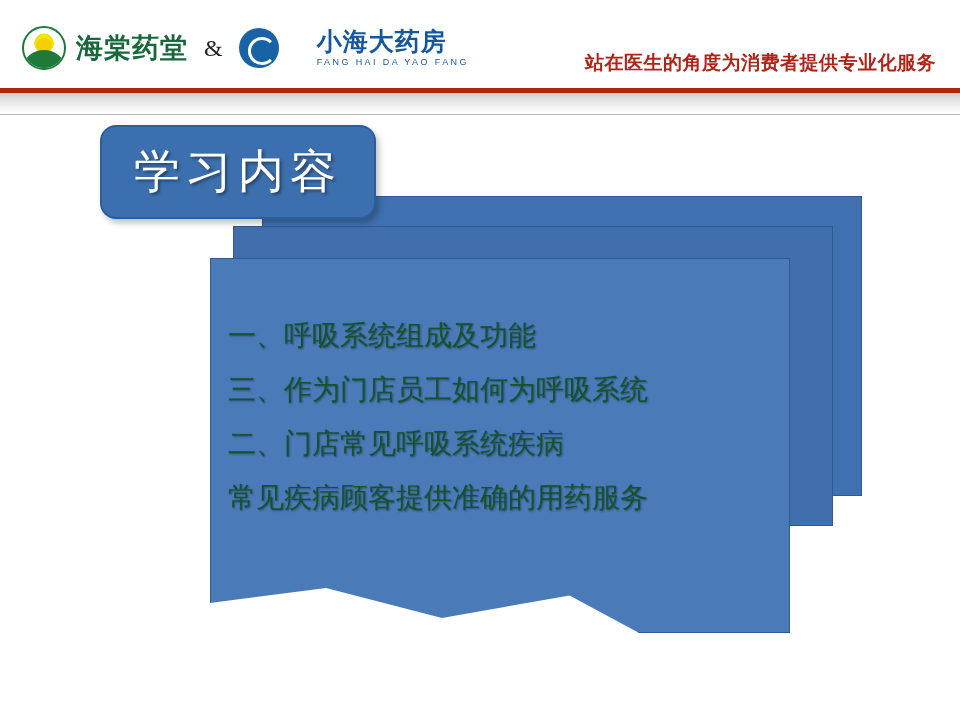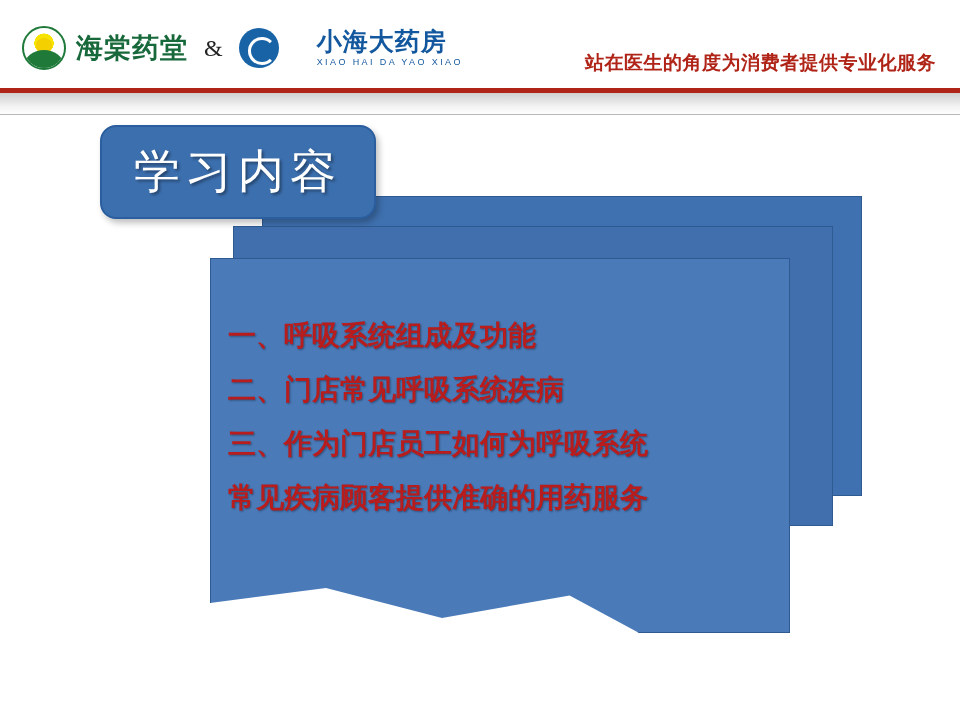--- a/index.html
+++ b/index.html
@@ -160,26 +160,25 @@
   }
   .panel-front-list {
     position: absolute;
     left: 228px;
     top: 322px;
     width: 560px;
   }
   .list-line {
     font-family: "DejaVu Serif", serif;
     font-size: 28px;
-    color: #b91c1c;
+    color: #14532d;
     line-height: 1.0;
     margin-bottom: 26px;
     white-space: nowrap;
     text-shadow: 1px 1px 2px rgba(0,0,0,0.35);
-    font-weight: bold;
   }
   .list-line.last { margin-bottom: 4px; }
 
   
   .title-badge {
     position: absolute;
     left: 100px; top: 125px;
     width: 276px; height: 94px;
     background: #3c6fae;
     border: 2px solid #2b5e9e;
@@ -215,36 +214,36 @@
     <div class="logo-group">
       <div class="logo-mark">
         <div class="sun"></div>
         <div class="wave"></div>
       </div>
       <div class="logo-text-1">海棠药堂</div>
       <div class="amp">&amp;</div>
       <div class="logo-mark-2"></div>
       <div class="logo-block-2">
         <div class="logo-text-2">小海大药房</div>
-        <div class="logo-pinyin">XIAO HAI DA YAO XIAO</div>
+        <div class="logo-pinyin">FANG HAI DA YAO FANG</div>
       </div>
     </div>
     <div class="header-slogan">站在医生的角度为消费者提供专业化服务</div>
   </div>
   <div class="header-rule"></div>
   <div class="header-rule-2"></div>
 
   <div class="panel-back"></div>
   <div class="panel-mid"></div>
   <div class="panel-front"></div>
 
   <div class="panel-front-list">
     <div class="list-line">一、呼吸系统组成及功能</div>
+    <div class="list-line">三、作为门店员工如何为呼吸系统</div>
     <div class="list-line">二、门店常见呼吸系统疾病</div>
-    <div class="list-line">三、作为门店员工如何为呼吸系统</div>
     <div class="list-line last">常见疾病顾客提供准确的用药服务</div>
   </div>
 
   <div class="title-badge">
     <div class="title-text">学习内容</div>
   </div>
 
   <div class="footer-bar"></div>
 </div>
 

